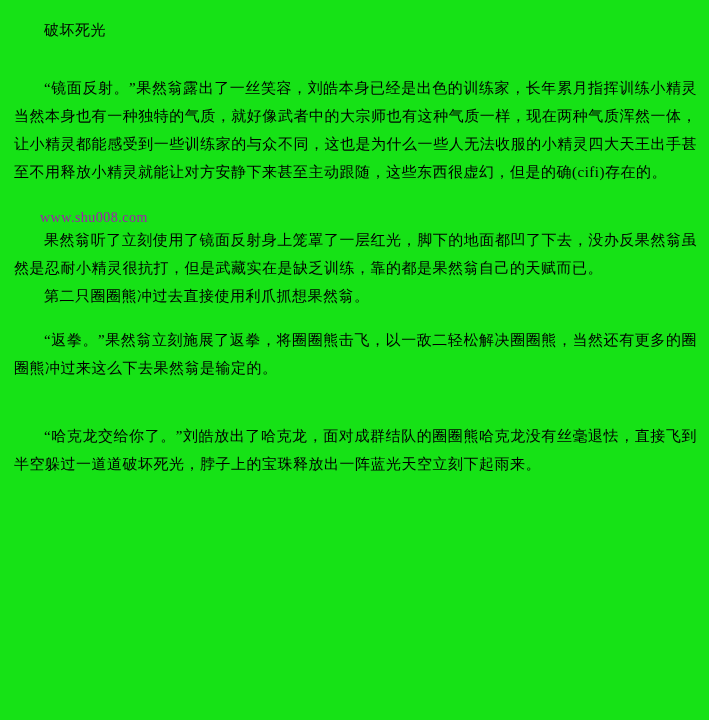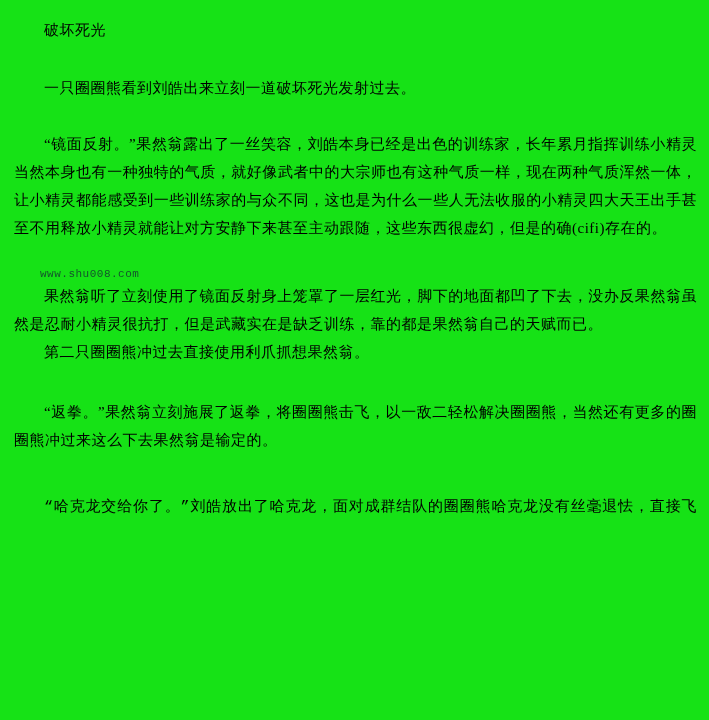--- a/index.html
+++ b/index.html
@@ -30,39 +30,38 @@
     letter-spacing: 0.5px;
     word-break: break-all;
   }
   .chapter-heading {
     margin: 0 0 30px 0;
   }
   .p1 { margin-bottom: 28px; }
   .p2 { margin-bottom: 24px; }
   .p3 { }
   .p4 { margin-bottom: 59px; }
-  .p5 { margin-bottom: 32px; }
+  .p5 { margin-bottom: 16px; }
   .p6 { margin-bottom: 40px; }
-  .p7 { margin-bottom: 0; font-family: Liberation Mono, monospace; }
+  .p7 { margin-bottom: 0; }
   .watermark {
-    font-family: Liberation Mono, monospace;
-    font-size: 11px;
+    font-family: Liberation Serif, serif;
+    font-size: 14px;
     line-height: 16px;
     margin: 0 0 0 26px;
     letter-spacing: 0.5px;
-    color: #14532d;
+    color: #a21caf;
   }
 </style>
 </head>
 <body style="background: rgb(22, 226, 22); color: rgb(0, 0, 0);">
 
 <div class="page">
   <p class="para chapter-heading">破坏死光</p>
 
-  <p class="para p1">一只圈圈熊看到刘皓出来立刻一道破坏死光发射过去。</p>
 
   <p class="para p2">“镜面反射。”果然翁露出了一丝笑容，刘皓本身已经是出色的训练家，长年累月指挥训练小精灵当然本身也有一种独特的气质，就好像武者中的大宗师也有这种气质一样，现在两种气质浑然一体，让小精灵都能感受到一些训练家的与众不同，这也是为什么一些人无法收服的小精灵四大天王出手甚至不用释放小精灵就能让对方安静下来甚至主动跟随，这些东西很虚幻，但是的确(cifi)存在的。</p>
 
   <div class="watermark">www.shu008.com</div>
 
   <p class="para p3">果然翁听了立刻使用了镜面反射身上笼罩了一层红光，脚下的地面都凹了下去，没办反果然翁虽然是忍耐小精灵很抗打，但是武藏实在是缺乏训练，靠的都是果然翁自己的天赋而已。</p>
 
 
   <p class="para p5">第二只圈圈熊冲过去直接使用利爪抓想果然翁。</p>
 

